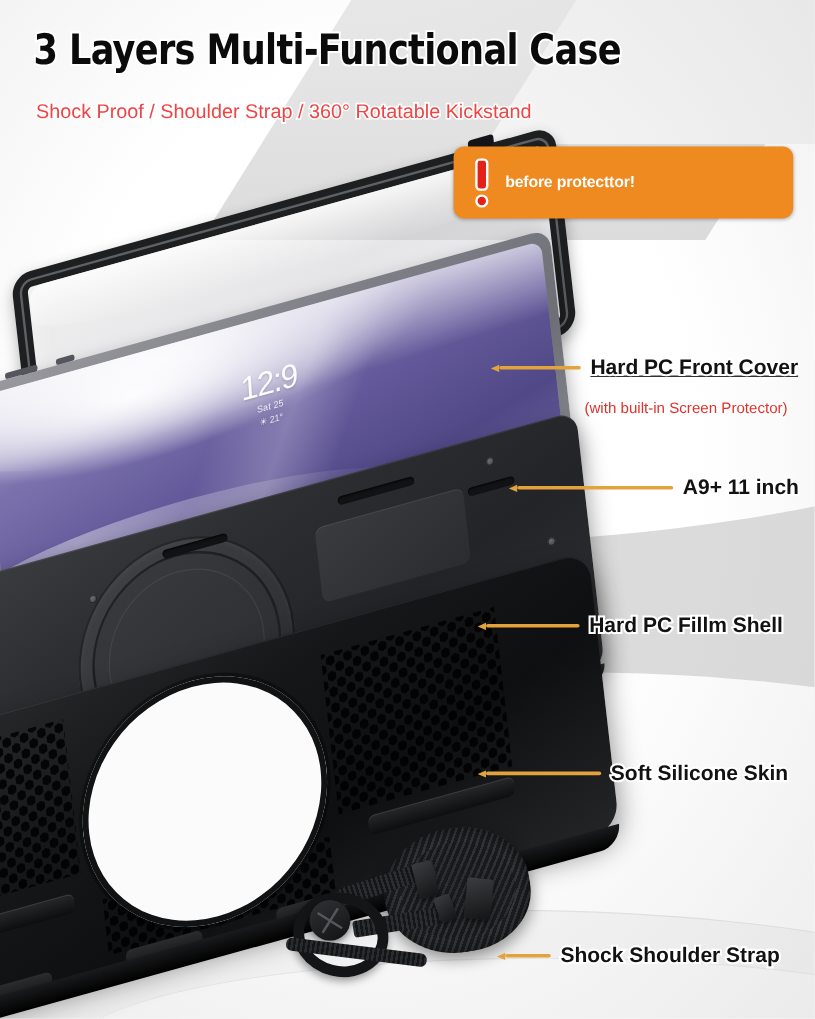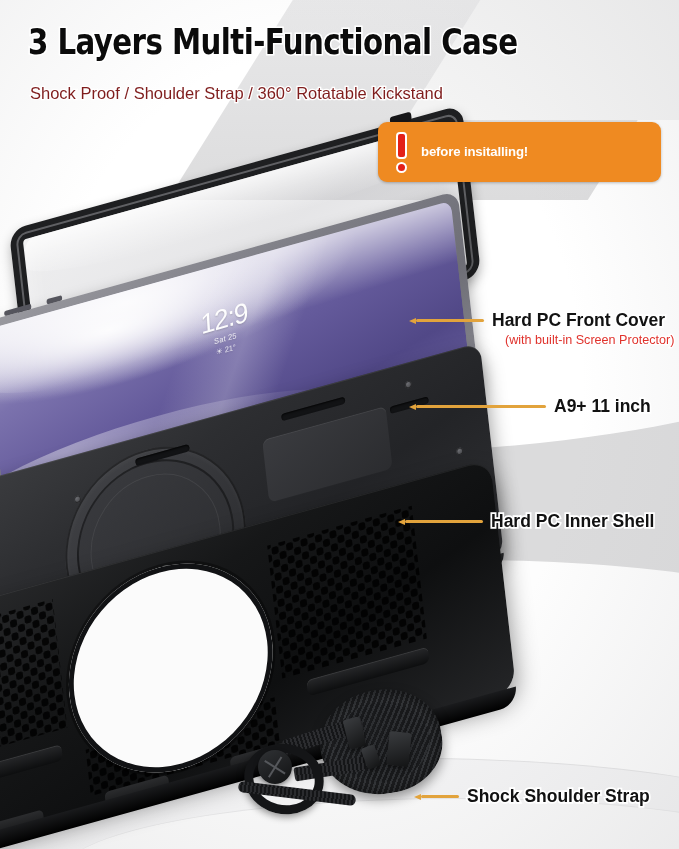--- a/index.html
+++ b/index.html
@@ -61,21 +61,21 @@
     position:absolute;left:28px;top:22px;
     font-family:"DejaVu Sans Condensed","Liberation Sans", sans-serif;
     font-weight:bold;font-size:35px;letter-spacing:-0.6px;
     color:#0b0b0b;white-space:nowrap;
     transform:scaleX(.93);transform-origin:left center;
     -webkit-text-stroke:3.2px #ffffff;
     paint-order:stroke fill;
   }
   .subtitle{
     position:absolute;left:30px;top:84px;
-    font-size:16.5px;color:#7f1d1d;white-space:nowrap;
+    font-size:16.5px;color:#ef4444;white-space:nowrap;
     -webkit-text-stroke:2.6px #ffffff;paint-order:stroke fill;
   }
 
   
   .warn{
     position:absolute;left:378px;top:122px;width:283px;height:60px;
     background:#ef8a21;border-radius:9px;
     box-shadow:0 1px 3px rgba(0,0,0,.25);
     display:flex;align-items:center;z-index:45;
   }
@@ -471,43 +471,48 @@
     <div class="title">3 Layers Multi-Functional Case</div>
     <div class="subtitle">Shock Proof / Shoulder Strap / 360° Rotatable Kickstand</div>
   </div>
 
   <div class="warn">
     <div class="warn-icon">
       <div class="warn-bar"></div>
       <div class="warn-dot"></div>
     </div>
     <div class="warn-text">
-      <div>before insitalling!</div>
-    </div>
-  </div>
-
-  <div class="callout" style="left:409px;top:310px;">
+      <div>before protecttor!</div>
+    </div>
+  </div>
+
+  <div class="callout" style="left:409px;top:296px;text-decoration:underline;">
     <div class="lead-head"></div>
     <div class="lead" style="width:68px;"></div>
     <div class="co-label">Hard PC Front Cover</div>
   </div>
-  <div class="co-sub" style="left:487px;top:333px;margin-left:18px;">(with built-in Screen Protector)</div>
-
-  <div class="callout" style="left:409px;top:396px;">
+  <div class="co-sub" style="left:487px;top:333px;">(with built-in Screen Protector)</div>
+
+  <div class="callout" style="left:424px;top:396px;">
     <div class="lead-head"></div>
     <div class="lead" style="width:130px;"></div>
     <div class="co-label">A9+ 11 inch</div>
   </div>
 
   <div class="callout" style="left:398px;top:511px;">
     <div class="lead-head"></div>
     <div class="lead" style="width:78px;"></div>
-    <div class="co-label">Hard PC Inner Shell</div>
-  </div>
-
+    <div class="co-label">Hard PC Fillm Shell</div>
+  </div>
+
+  <div class="callout" style="left:398px;top:634px;">
+    <div class="lead-head"></div>
+    <div class="lead" style="width:96px;"></div>
+    <div class="co-label">Soft Silicone Skin</div>
+  </div>
 
   <div class="callout" style="left:414px;top:786px;">
     <div class="lead-head"></div>
     <div class="lead" style="width:38px;"></div>
     <div class="co-label">Shock Shoulder Strap</div>
   </div>
 
 </div>
 
 </body></html>

